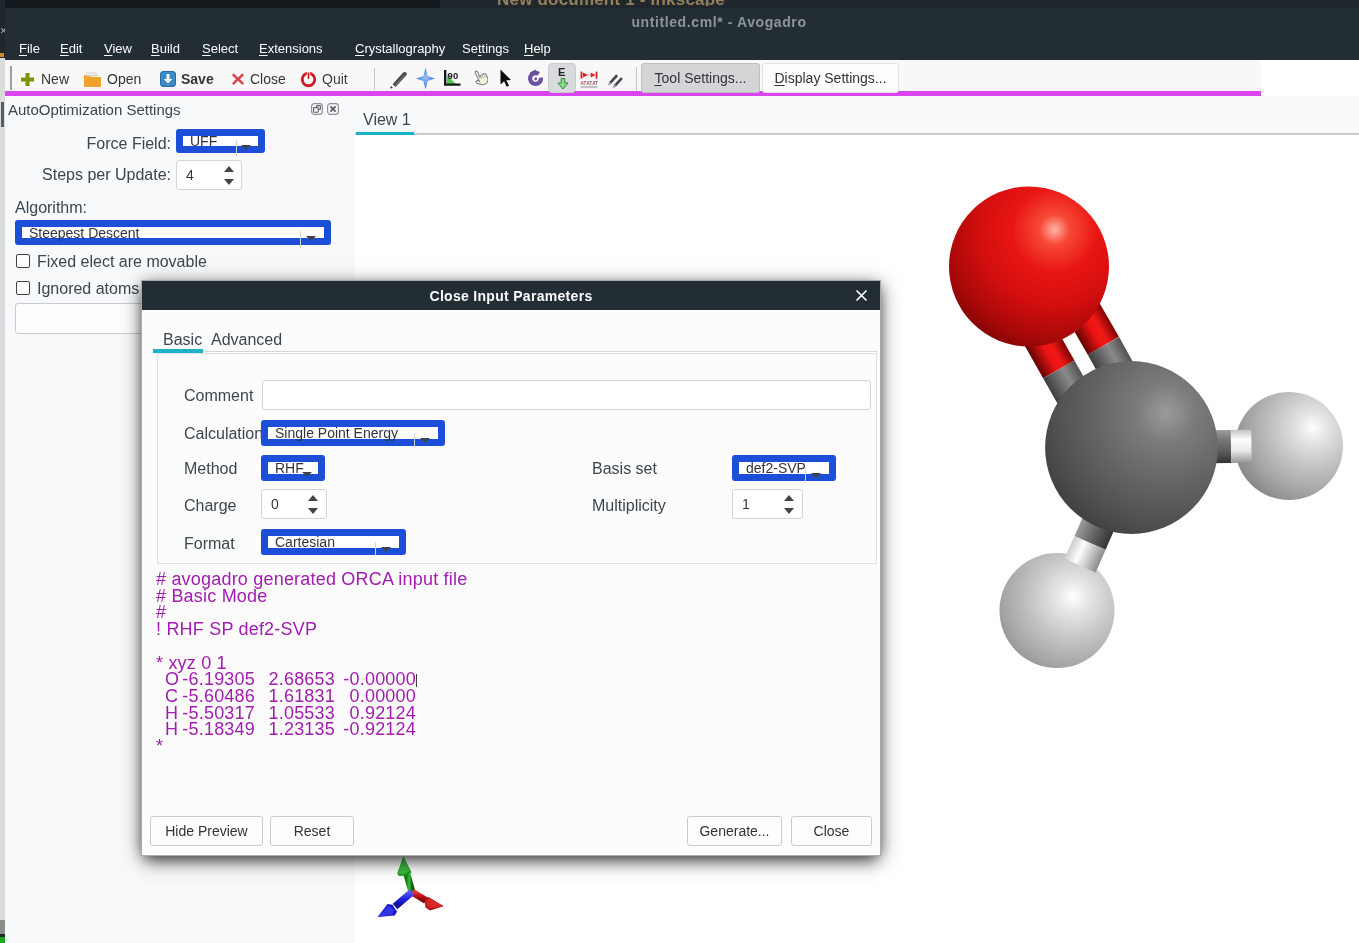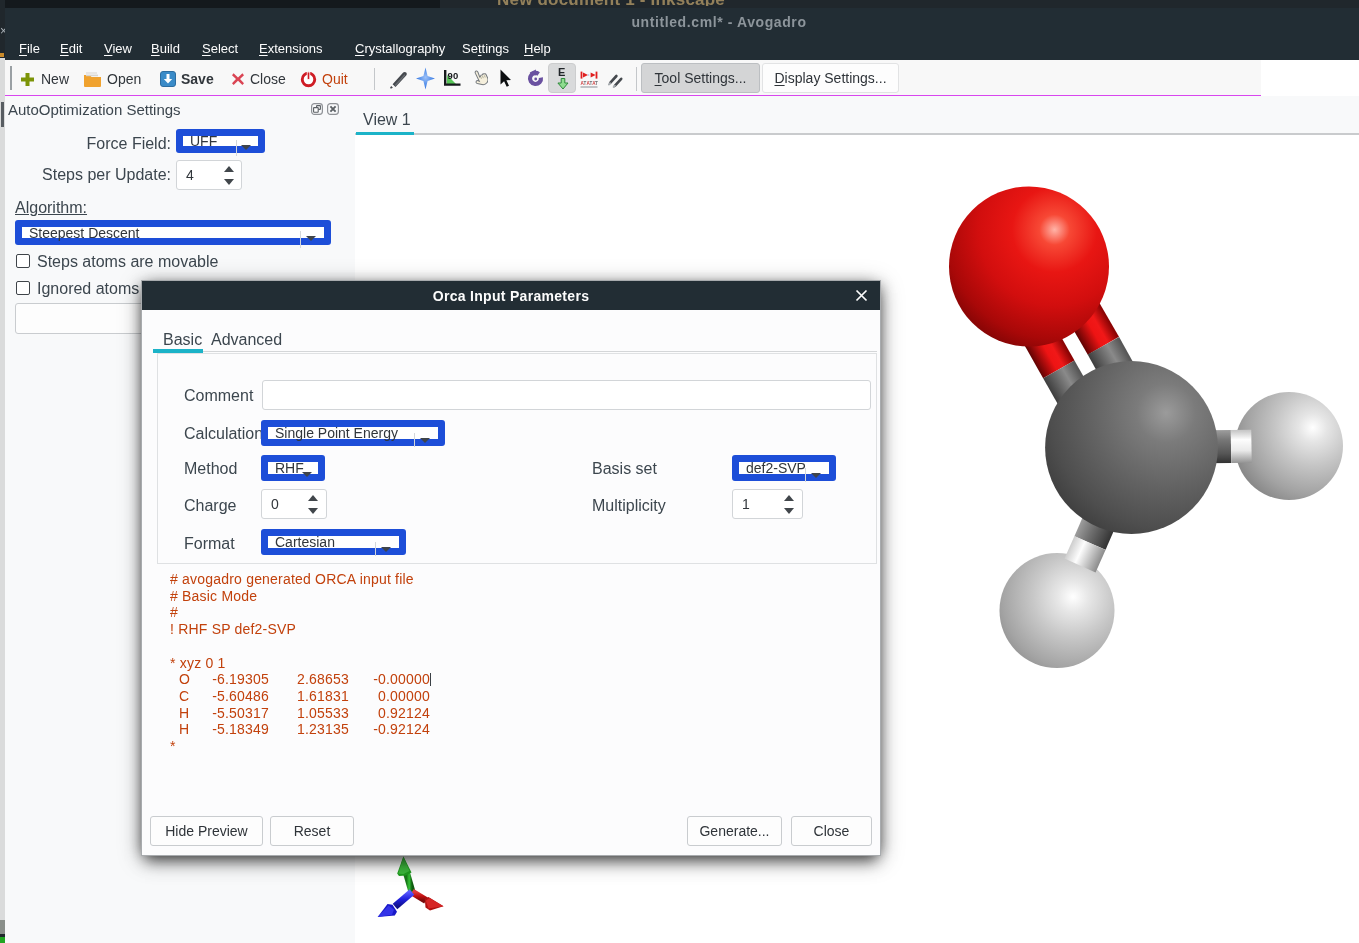--- a/index.html
+++ b/index.html
@@ -42,21 +42,21 @@
   <span class="abs" style="left:55px;top:5px;"><u>E</u>dit</span>
   <span class="abs" style="left:99px;top:5px;text-align:center;"><u>V</u>iew</span>
   <span class="abs" style="left:146px;top:5px;"><u>B</u>uild</span>
   <span class="abs" style="left:197px;top:5px;"><u>S</u>elect</span>
   <span class="abs" style="left:254px;top:5px;"><u>E</u>xtensions</span>
   <span class="abs" style="left:350px;top:5px;"><u>C</u>rystallography</span>
   <span class="abs" style="left:457px;top:5px;">Se<u>t</u>tings</span>
   <span class="abs" style="left:519px;top:5px;"><u>H</u>elp</span>
 </div>
 
-<div class="abs" style="left:5px;top:60px;width:1256px;height:36px;background:#f8f8f8;border-bottom:1px solid #d946ef;">
+<div class="abs" style="left:5px;top:60px;width:1256px;height:36px;background:#f8f8f8;border-bottom:5px solid #d946ef;">
   <div class="abs" style="left:5px;top:6px;width:2px;height:24px;background:#9aa0a4;"></div>
 
   <div class="abs" style="left:14px;top:5px;height:28px;display:flex;align-items:center;">
     <svg width="17" height="17" viewBox="0 0 17 17">
         <path d="M6.5 2h4v4.5H15v4h-4.5V15h-4v-4.5H2v-4h4.5z" fill="#7c9408"></path>
       </svg>
     <span style="font-size:14px;color:#31363b;margin-left:5px;">New</span>
   </div>
 
   <div class="abs" style="left:78px;top:5px;height:28px;display:flex;align-items:center;">
@@ -82,21 +82,21 @@
       </svg>
     <span style="font-size:14px;color:#31363b;margin-left:5px;">Close</span>
   </div>
 
   <div class="abs" style="left:295px;top:5px;height:28px;display:flex;align-items:center;">
     <svg width="17" height="17" viewBox="0 0 17 17">
         <circle cx="8.5" cy="8.5" r="8" fill="#fff"></circle>
         <path d="M8.5 16.2a7.7 7.7 0 1 1 0-15.4 7.7 7.7 0 0 1 0 15.4zm0-2.9a4.8 4.8 0 1 0 0-9.6 4.8 4.8 0 0 0 0 9.6z" fill="#cf1d25"></path>
         <rect x="7.2" y="1" width="2.6" height="7.5" fill="#d01c24" stroke="#fff" stroke-width="0.8"></rect>
       </svg>
-    <span style="font-size:14px;color:#c2410c;margin-left:5px;">Quit</span>
+    <span style="font-size:14px;color:#404040;margin-left:5px;">Quit</span>
   </div>
   <div class="abs" style="left:369px;top:8px;width:1px;height:22px;background:#c4c7ca;"></div>
 
   <svg class="abs" style="left:384px;top:8px;" width="19" height="22" viewBox="0 0 19 22">
       <path d="M3.6 16.2 14.2 4.6c.8-.9 2.2-.9 3 0 .8.8.8 2.1 0 3L6.5 19z" fill="#45494e"></path>
       <path d="M5.7 17 15.5 6.2l.9 1L6.6 18z" fill="#6a6f74"></path>
       <path d="M1.3 19.2c-.5.7.2 1.5 1 1.2l1.6-.6-1.6-1.8z" fill="#45494e"></path>
     </svg>
 
   <svg class="abs" style="left:411px;top:7px;" width="19" height="23" viewBox="0 0 19 23">
@@ -193,29 +193,29 @@
     <div class="arrowdn" style="right:7px;top:9px;"></div>
   </div>
 
   <div class="lbl abs" style="right:184px;top:70px;">Steps per Update:</div>
   <div class="spin" style="left:171px;top:64px;width:66px;height:30px;">
     <span class="val">4</span>
     <div class="up" style="right:7px;top:5px;"></div>
     <div class="dn" style="right:7px;top:18px;"></div>
   </div>
 
-  <div class="lbl abs" style="left:10px;top:103px;text-decoration:underline;">Algorithm:</div>
+  <div class="lbl abs" style="left:10px;top:103px;">Algorithm:</div>
   <div class="combo" style="left:10px;top:124px;width:316px;height:25px;">
     <span class="txt">Steepest Descent</span>
     <div class="sep-v" style="right:23px;top:4px;height:17px;"></div>
     <div class="arrowdn" style="right:8px;top:9px;"></div>
   </div>
 
   <div class="cb" style="left:11px;top:158px;"></div>
-  <div class="lbl abs" style="left:32px;top:157px;">Steps atoms are movable</div>
+  <div class="lbl abs" style="left:32px;top:157px;">Fixed elect are movable</div>
   <div class="cb" style="left:11px;top:185px;"></div>
   <div class="lbl abs" style="left:32px;top:184px;">Ignored atoms are translucent</div>
   <div class="btn" style="left:10px;top:207px;width:320px;height:31px;"></div>
 </div>
 
 <div class="abs" style="left:355px;top:96px;width:1004px;height:38px;background:#f8f9fa;"></div>
 <div class="abs" style="left:355px;top:133px;width:1004px;height:2px;background:#c9cbcd;"></div>
 <div class="abs lbl" style="left:363px;top:111px;">View 1</div>
 <div class="abs" style="left:356px;top:132px;width:58px;height:3px;background:#1cb3c8;"></div>
 
@@ -345,21 +345,21 @@
     <path d="M83.5 61.3 70 65.5 65.5 62.5 64.8 53.8 68.5 52z" fill="#b01010"></path>
     <path d="M83.5 61.3 68.5 63.5 65.8 55.8 69.5 53z" fill="#d62626"></path>
     <line x1="52" y1="47" x2="35" y2="61.5" stroke="url(#ax-b)" stroke-width="7"></line>
     <path d="M17.7 72.1 27.5 59 32.5 59.8 37 66.8 34.8 70.5z" fill="#1818c8"></path>
     <path d="M17.7 72.1 28.5 60.5 34 64.5 32 69.8z" fill="#3333e8"></path>
   </g>
 </svg>
 
 <div class="abs" style="left:141px;top:280px;width:740px;height:576px;background:#fcfcfd;border:1px solid #a8abae;box-shadow:0 9px 14px -4px rgba(0,0,0,0.55), 0 4px 22px rgba(0,0,0,0.28), -5px 0 12px -4px rgba(0,0,0,0.25), 5px 0 12px -4px rgba(0,0,0,0.25);">
   <div class="abs" style="left:0;top:0;width:100%;height:29px;background:#222d34;">
-    <div style="position:absolute;left:50%;top:50%;transform:translate(-50%,-50%);color:#fcfcfc;font-weight:bold;font-size:14px;letter-spacing:0.3px;white-space:nowrap;">Orca Input Parameters</div>
+    <div style="position:absolute;left:50%;top:50%;transform:translate(-50%,-50%);color:#fcfcfc;font-weight:bold;font-size:14px;letter-spacing:0.3px;white-space:nowrap;">Close Input Parameters</div>
     <svg style="position:absolute;right:12px;top:8px;" width="13" height="13" viewBox="0 0 13 13">
         <path d="M1.5 1.5l10 10M11.5 1.5l-10 10" stroke="#fcfcfc" stroke-width="1.7"></path>
       </svg>
   </div>
 
   <div class="abs lbl" style="left:21px;top:50px;">Basic</div>
   <div class="abs lbl" style="left:69px;top:50px;">Advanced</div>
   <div class="abs" style="left:61px;top:69.5px;width:674px;height:1px;background:#d4d6d8;"></div>
   <div class="abs" style="left:11px;top:67.5px;width:50px;height:4px;background:#1cb3c8;"></div>
 
@@ -400,21 +400,21 @@
       <div class="dn" style="right:8px;top:18px;"></div>
     </div>
 
   <div class="abs lbl" style="left:42px;top:254px;">Format</div>
   <div class="combo" style="left:119px;top:248px;width:145px;height:26px;">
       <span class="txt">Cartesian</span>
       <div class="sep-v" style="right:23px;top:6px;height:14px;"></div>
       <div class="arrowdn" style="right:8px;top:11px;"></div>
     </div>
 
-  <div class="abs" style="left:28px;top:290px;font-size:14px;letter-spacing:0.2px;color:#c2410c;line-height:16.7px;">
+  <div class="abs" style="left:14px;top:290px;font-size:18px;letter-spacing:0.2px;color:#a21caf;line-height:16.7px;">
       <div># avogadro generated ORCA input file</div>
       <div># Basic Mode</div>
       <div>#</div>
       <div>! RHF SP def2-SVP</div>
       <div>&nbsp;</div>
       <div>* xyz 0 1</div>
       <div><span style="display:inline-block;width:26px;padding-left:9px;">O</span><span style="display:inline-block;width:73px;text-align:right;">-6.19305</span><span style="display:inline-block;width:80px;text-align:right;">2.68653</span><span style="display:inline-block;width:81px;text-align:right;">-0.00000</span><span style="display:inline-block;width:1px;height:13px;background:#3a4045;vertical-align:-2px;"></span></div>
       <div><span style="display:inline-block;width:26px;padding-left:9px;">C</span><span style="display:inline-block;width:73px;text-align:right;">-5.60486</span><span style="display:inline-block;width:80px;text-align:right;">1.61831</span><span style="display:inline-block;width:81px;text-align:right;">0.00000</span></div>
       <div><span style="display:inline-block;width:26px;padding-left:9px;">H</span><span style="display:inline-block;width:73px;text-align:right;">-5.50317</span><span style="display:inline-block;width:80px;text-align:right;">1.05533</span><span style="display:inline-block;width:81px;text-align:right;">0.92124</span></div>
       <div><span style="display:inline-block;width:26px;padding-left:9px;">H</span><span style="display:inline-block;width:73px;text-align:right;">-5.18349</span><span style="display:inline-block;width:80px;text-align:right;">1.23135</span><span style="display:inline-block;width:81px;text-align:right;">-0.92124</span></div>

